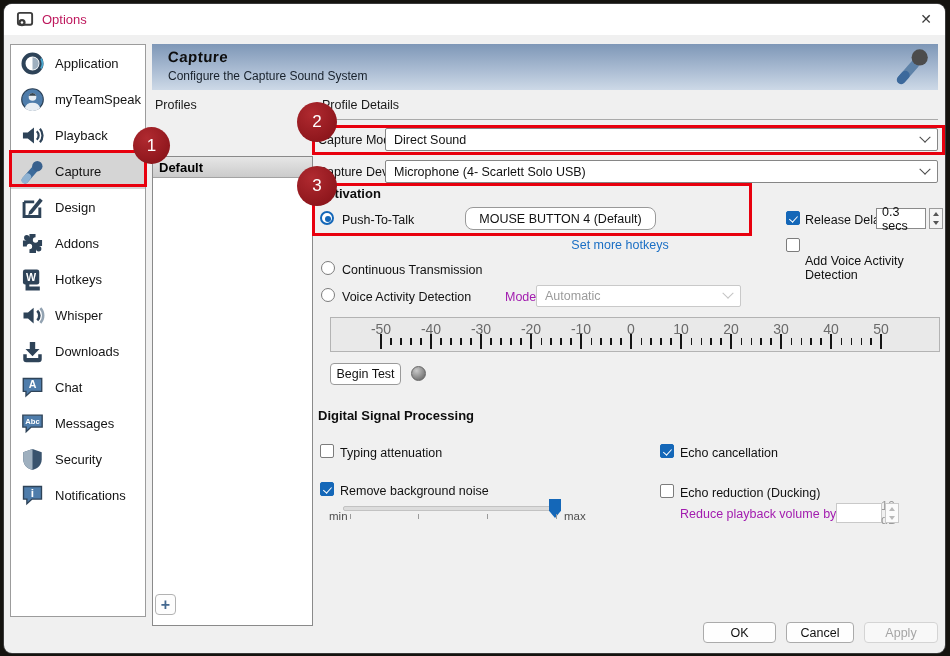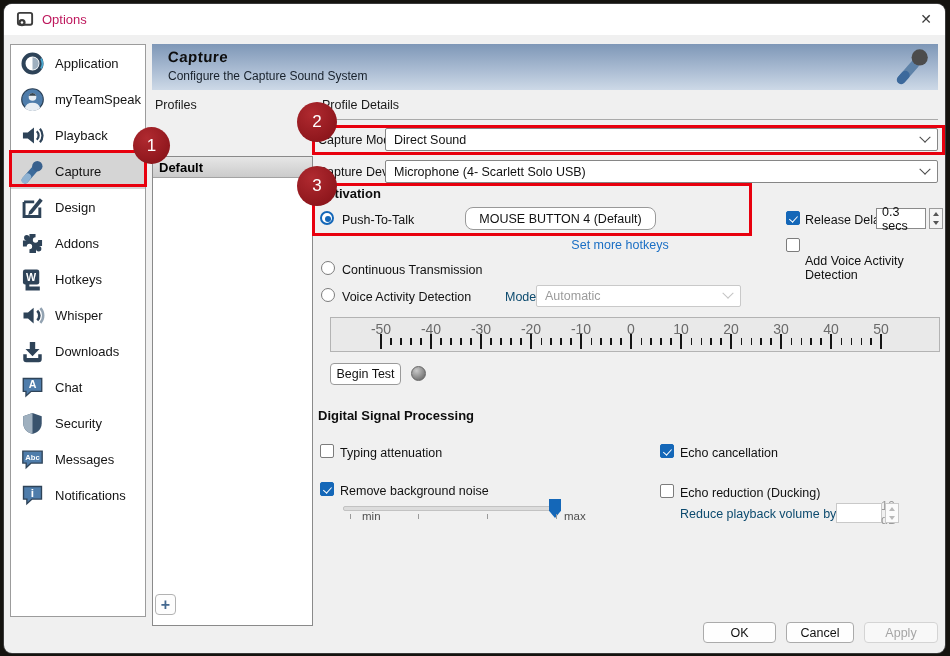--- a/index.html
+++ b/index.html
@@ -55,21 +55,21 @@
 
   
   .radio { position:absolute; width:14px; height:14px; border-radius:50%; background:#fff; border:1px solid #7c7c7c; cursor:pointer; }
   .radio.sel { border:2px solid var(--accent); }
   .radio.sel::after { content:""; position:absolute; left:3px; top:3px; width:6px; height:6px; border-radius:50%; background:var(--accent); }
   .cb { position:absolute; width:14px; height:14px; background:#fff; border:1px solid #7c7c7c; border-radius:2px; cursor:pointer; }
   .cb.checked { background:var(--accent); border-color:var(--accent); }
   .cb.checked::after { content:""; position:absolute; left:4.2px; top:1.6px; width:3.6px; height:7px;
                        border-right:1.8px solid #fff; border-bottom:1.8px solid #fff; transform:rotate(42deg); }
   .ctl-label { position:absolute; font-size:12.5px; color:#111; cursor:default; }
-  .ctl-label.dim { color:#0c4a6e; }
+  .ctl-label.dim { color:#a21caf; }
 
   .push-btn { position:absolute; background:#fff; border:1px solid #999; border-radius:8px;
               display:flex; align-items:center; justify-content:center; font-size:12.5px; color:#111; cursor:pointer; }
   .spin-val { position:absolute; background:#fff; border:1px solid #8a8a8a; font-size:12.5px; color:#111;
               display:flex; align-items:center; padding-left:5px; }
   .spin-val.dim { border-color:#c9c9c9; color:#9b9b9b;padding-left:44px; }
   .spin-btns { position:absolute; width:14px; background:#f4f4f4; border:1px solid #9c9c9c;
                display:flex; flex-direction:column; cursor:pointer; }
   .spin-btns.dim { border-color:#c9c9c9; background:#fbfbfb; }
   .spin-btns span { flex:1; display:flex; align-items:center; justify-content:center; }
@@ -200,31 +200,31 @@
         </div>
         <div class="side-item">
           <span class="side-icon"><svg viewBox="0 0 24 24">
               <path d="M3.8 4h16.4v11.4h-9.4l-4.6 4.2v-4.2H3.8z" fill="#4f7dab" stroke="#2e4358" stroke-width="1.2"></path>
               <text x="12" y="12.8" font-size="9.5" font-weight="bold" fill="#fff" text-anchor="middle" font-family="sans-serif">A</text>
             </svg></span>
           <span class="side-label">Chat</span>
         </div>
         <div class="side-item">
           <span class="side-icon"><svg viewBox="0 0 24 24">
+              <path d="M3.4 4.6h17.2v10.6h-9.8l-4.4 4v-4H3.4z" fill="#4f7dab" stroke="#2e4358" stroke-width="1.2"></path>
+              <text x="12" y="12.6" font-size="6.8" font-weight="bold" fill="#fff" text-anchor="middle" font-family="sans-serif">Abc</text>
+            </svg></span>
+          <span class="side-label">Messages</span>
+        </div>
+        <div class="side-item">
+          <span class="side-icon"><svg viewBox="0 0 24 24">
               <path d="M12 2.6l8.2 2.9v6.3c0 4.9-3.4 8.2-8.2 9.6-4.8-1.4-8.2-4.7-8.2-9.6V5.5z" fill="#39536d"></path>
               <path d="M12 2.6 3.8 5.5v6.3c0 4.9 3.4 8.2 8.2 9.6z" fill="#9fb0bf"></path>
             </svg></span>
           <span class="side-label">Security</span>
-        </div>
-        <div class="side-item">
-          <span class="side-icon"><svg viewBox="0 0 24 24">
-              <path d="M3.4 4.6h17.2v10.6h-9.8l-4.4 4v-4H3.4z" fill="#4f7dab" stroke="#2e4358" stroke-width="1.2"></path>
-              <text x="12" y="12.6" font-size="6.8" font-weight="bold" fill="#fff" text-anchor="middle" font-family="sans-serif">Abc</text>
-            </svg></span>
-          <span class="side-label">Messages</span>
         </div>
         <div class="side-item">
           <span class="side-icon"><svg viewBox="0 0 24 24">
               <path d="M4 4h16v11.2h-8.4L7 19.4v-4.2H4z" fill="#4f7dab" stroke="#2e4358" stroke-width="1.2"></path>
               <text x="11.8" y="13" font-size="10.5" font-weight="bold" fill="#fff" text-anchor="middle" font-family="sans-serif">i</text>
             </svg></span>
           <span class="side-label">Notifications</span>
         </div>
       </div>
 
@@ -372,21 +372,21 @@
     <div class="ctl-label" style="left:336px; top:442px;">Typing attenuation</div>
 
     <span class="cb checked" style="left:656px; top:440px;"></span>
     <div class="ctl-label" style="left:676px; top:442px;">Echo cancellation</div>
 
     <span class="cb checked" style="left:316px; top:478px;"></span>
     <div class="ctl-label" style="left:336px; top:480px;">Remove background noise</div>
 
     <div class="groove"></div>
     <div class="s-handle"></div>
-    <div class="s-minmax" style="left:325px;margin-left:33px;">min</div>
+    <div class="s-minmax" style="left:325px;">min</div>
     <div class="s-minmax" style="left:560px;">max</div>
     <div id="sliderTicks">
         <div class="s-tick" style="left: 346px;"></div>
         <div class="s-tick" style="left: 414px;"></div>
         <div class="s-tick" style="left: 483px;"></div>
         <div class="s-tick" style="left: 552px;"></div>
       </div>
 
     <span class="cb" style="left:656px; top:480px;"></span>
     <div class="ctl-label" style="left:676px; top:482px;">Echo reduction (Ducking)</div>

